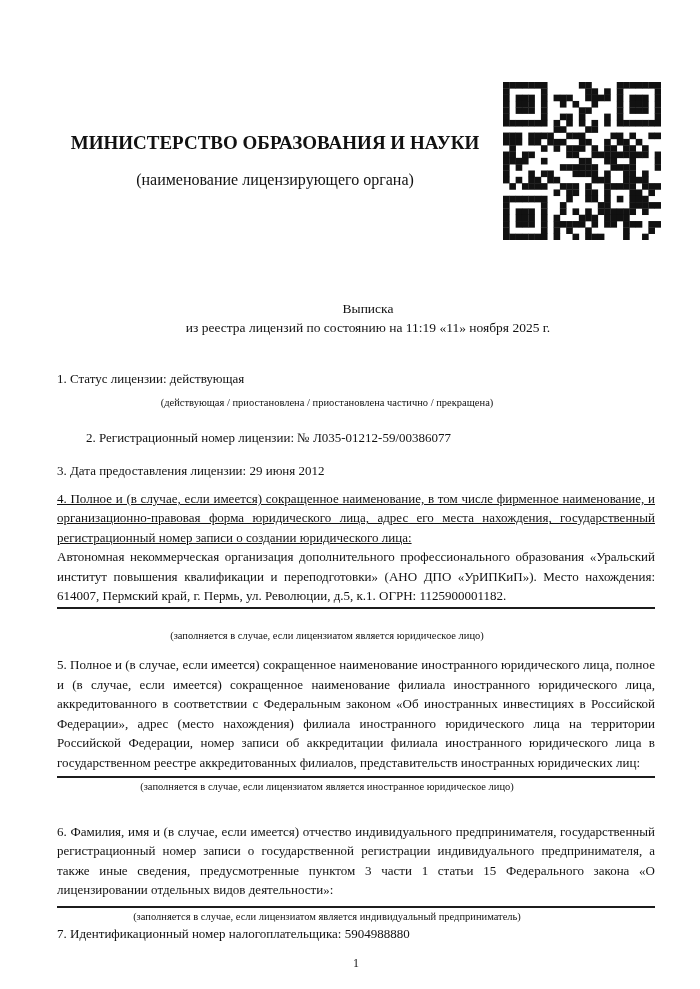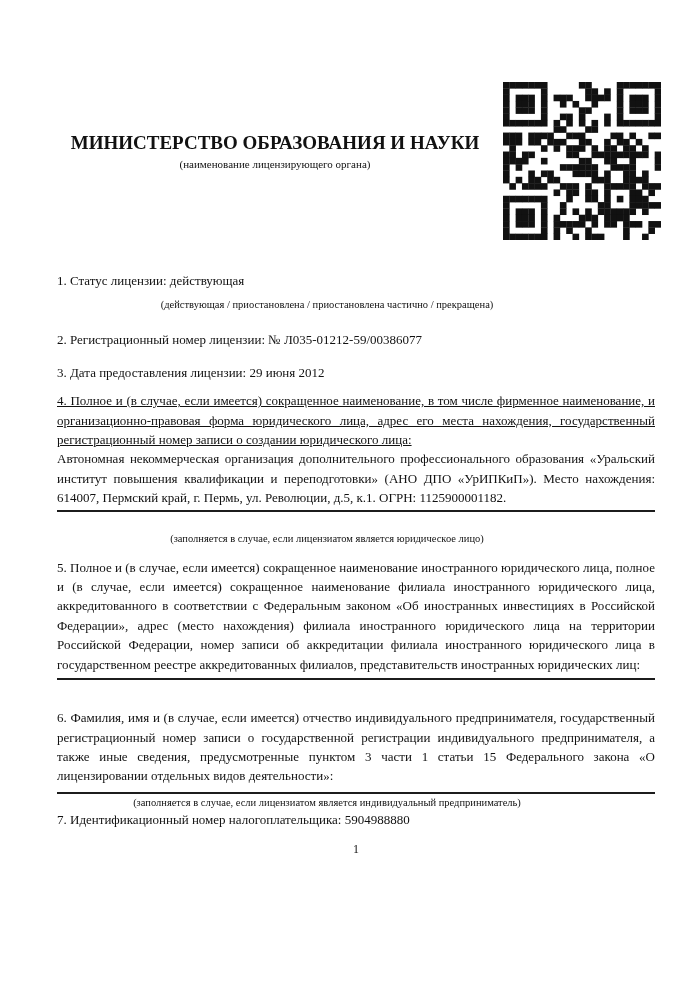--- a/index.html
+++ b/index.html
@@ -11,33 +11,33 @@
     padding:0 45px 0 57px;
     font-family:"Liberation Serif", serif;
     color:#111111;
     overflow:hidden;
   }
   .header{position:relative;height:240px;text-decoration:underline;}
   .ministry{
     position:absolute;left:0;top:130px;width:436px;
     text-align:center;font-weight:bold;font-size:19px;line-height:26px;
   }
-  .ministry-caption{font-weight:normal;font-size:11px;line-height:14px;margin-top:1px;}
+  .ministry-caption{font-weight:normal;font-size:16px;line-height:14px;margin-top:17px;}
   .qr{position:absolute;left:446px;top:82px;width:158px;height:158px;}
   .title{margin-top:59px;text-align:center;font-size:13.5px;line-height:19.4px;padding-left:24px;}
   .body-text{font-size:13px;line-height:19.4px;}
   .just{text-align:justify;}
   .small-caption{
     font-size:10.5px;line-height:14px;text-align:center;
     padding-right:58px;box-sizing:border-box;width:100%;
   }
   .rule{border-top:2px solid #1c1c1c;height:0;}
   .m-item1{margin-top:31px;}
   .m-cap1{margin-top:8px;}
-  .m-item2{margin-top:18px;}
+  .m-item2{margin-top:18px;margin-left:29px;}
   .m-item3{margin-top:13px;}
   .m-item4{margin-top:9px;text-decoration:underline;}
   .m-rule4{margin-top:2px;}
   .m-cap4{margin-top:20px;}
   .m-item5{margin-top:12px;}
   .m-rule5{margin-top:4px;}
   .m-cap5{margin-top:2px;}
   .m-item6{margin-top:28px;}
   .m-rule6{margin-top:6px;}
   .m-cap6{margin-top:2px;}
@@ -371,35 +371,40 @@
           <rect x="50.56" y="151.68" width="6.62" height="6.62" fill="#111"></rect>
           <rect x="69.52" y="151.68" width="6.62" height="6.62" fill="#111"></rect>
           <rect x="82.16" y="151.68" width="6.62" height="6.62" fill="#111"></rect>
           <rect x="88.48" y="151.68" width="6.62" height="6.62" fill="#111"></rect>
           <rect x="94.80" y="151.68" width="6.62" height="6.62" fill="#111"></rect>
           <rect x="120.08" y="151.68" width="6.62" height="6.62" fill="#111"></rect>
           <rect x="139.04" y="151.68" width="6.62" height="6.62" fill="#111"></rect>
         </svg></div>
   </div>
 
+  <div class="title">
+    <div>Выписка</div>
+    <div>из реестра лицензий по состоянию на 11:19 «11» ноября 2025 г.</div>
+  </div>
 
   <div class="body-text m-item1">1. Статус лицензии: действующая</div>
   <div class="small-caption m-cap1">(действующая / приостановлена / приостановлена частично / прекращена)</div>
 
   <div class="body-text m-item2">2. Регистрационный номер лицензии: № Л035-01212-59/00386077</div>
 
   <div class="body-text m-item3">3. Дата предоставления лицензии: 29 июня 2012</div>
 
   <div class="body-text just m-item4">4. Полное и (в случае, если имеется) сокращенное наименование, в том числе фирменное наименование, и организационно-правовая форма юридического лица, адрес его места нахождения, государственный регистрационный номер записи о создании юридического лица:</div>
   <div class="body-text just">Автономная некоммерческая организация дополнительного профессионального образования «Уральский институт повышения квалификации и переподготовки» (АНО ДПО «УрИПКиП»). Место нахождения: 614007, Пермский край, г. Пермь, ул. Революции, д.5, к.1. ОГРН: 1125900001182.</div>
   <div class="rule m-rule4"></div>
   <div class="small-caption m-cap4">(заполняется в случае, если лицензиатом является юридическое лицо)</div>
 
   <div class="body-text just m-item5">5. Полное и (в случае, если имеется) сокращенное наименование иностранного юридического лица, полное и (в случае, если имеется) сокращенное наименование филиала иностранного юридического лица, аккредитованного в соответствии с Федеральным законом «Об иностранных инвестициях в Российской Федерации», адрес (место нахождения) филиала иностранного юридического лица на территории Российской Федерации, номер записи об аккредитации филиала иностранного юридического лица в государственном реестре аккредитованных филиалов, представительств иностранных юридических лиц:</div>
   <div class="rule m-rule5"></div>
+  <div class="small-caption m-cap5">(заполняется в случае, если лицензиатом является иностранное юридическое лицо)</div>
 
   <div class="body-text just m-item6">6. Фамилия, имя и (в случае, если имеется) отчество индивидуального предпринимателя, государственный регистрационный номер записи о государственной регистрации индивидуального предпринимателя, а также иные сведения, предусмотренные пунктом 3 части 1 статьи 15 Федерального закона «О лицензировании отдельных видов деятельности»:</div>
   <div class="rule m-rule6"></div>
   <div class="small-caption m-cap6">(заполняется в случае, если лицензиатом является индивидуальный предприниматель)</div>
 
   <div class="body-text m-item7">7. Идентификационный номер налогоплательщика: 5904988880</div>
 
   <div class="page-number">1</div>
 
 </div>

